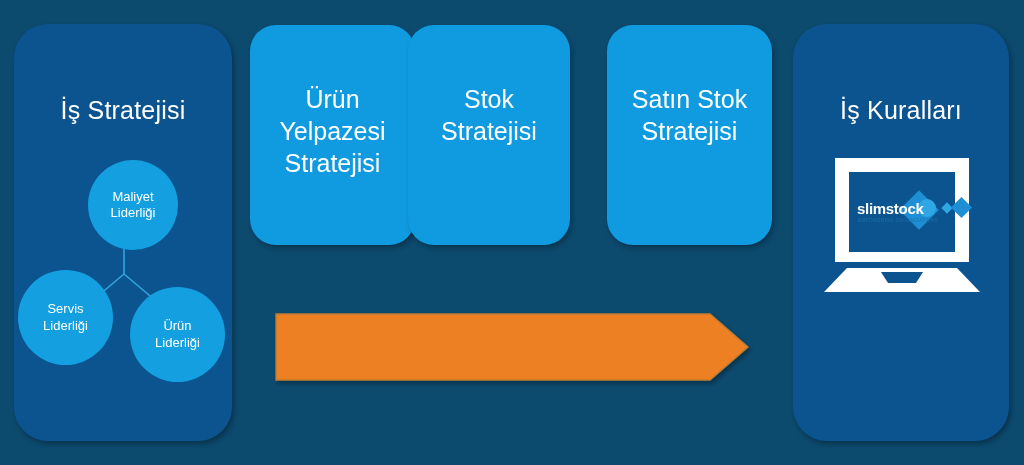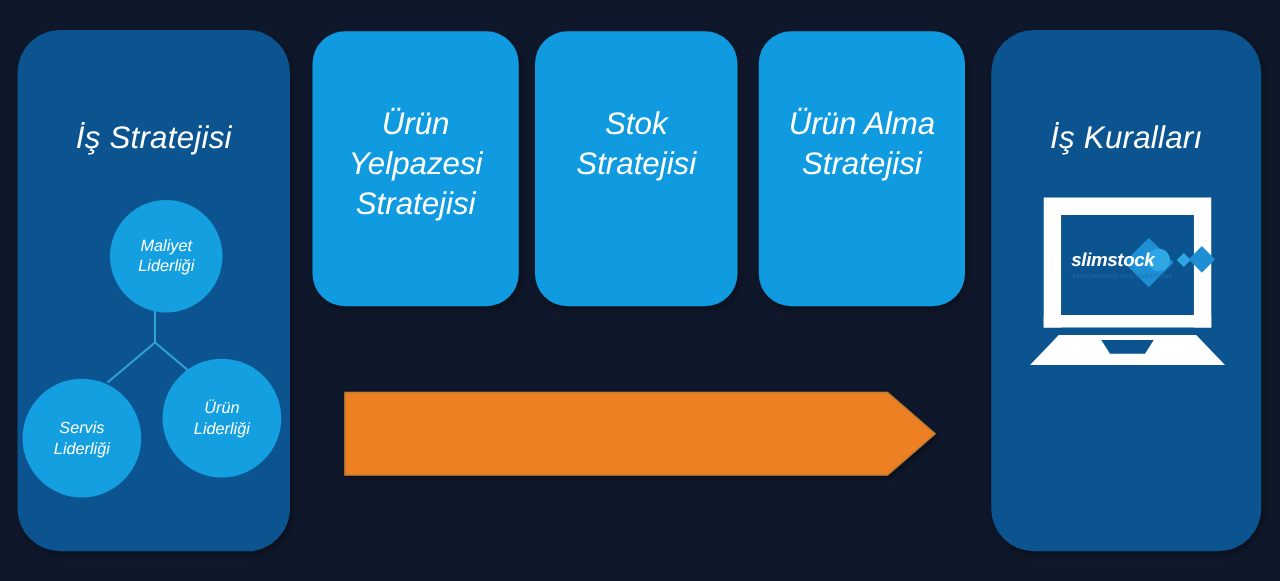--- a/index.html
+++ b/index.html
@@ -7,23 +7,22 @@
     padding: 0;
     background: #ffffff;
   }
   body {
     font-family: "Liberation Sans", sans-serif;
   }
   #canvas {
     position: relative;
     width: 1024px;
     height: 465px;
-    background: #0f172a;
+    background: #0c4a6e;
     overflow: hidden;
-    font-style: italic;
   }
 
   
   .panel-dark {
     position: absolute;
     background: #0B5490;
     border-radius: 34px;
     box-shadow: 2px 3px 5px rgba(0,0,0,0.30);
     overflow: hidden;
   }
@@ -133,44 +132,44 @@
       <path d="M 110 200 L 110 250" stroke="#3AB2E8" stroke-width="1.6" fill="none" opacity="0.85"></path>
       <path d="M 110 250 L 72 282" stroke="#3AB2E8" stroke-width="1.6" fill="none" opacity="0.85"></path>
       <path d="M 110 250 L 148 282" stroke="#3AB2E8" stroke-width="1.6" fill="none" opacity="0.85"></path>
     </svg>
 
     <div class="circle" style="left:74px; top:136px; width:90px; height:90px;">
       <span class="circle-label">Maliyet
 Liderliği</span>
     </div>
 
-    <div class="circle" style="left:4px; top:279px; width:95px; height:95px;">
+    <div class="circle" style="left:4px; top:246px; width:95px; height:95px;">
       <span class="circle-label">Servis
 Liderliği</span>
     </div>
 
     <div class="circle" style="left:116px; top:263px; width:95px; height:95px;">
       <span class="circle-label">Ürün
 Liderliği</span>
     </div>
   </div>
 
   <div class="box-light" style="left:250px; top:25px; width:165px; height:220px;">
     <span class="box-label">Ürün
 Yelpazesi
 Stratejisi</span>
   </div>
 
-  <div class="box-light" style="left:428px; top:25px; width:162px; height:220px;">
+  <div class="box-light" style="left:408px; top:25px; width:162px; height:220px;">
     <span class="box-label">Stok
 Stratejisi</span>
   </div>
 
   <div class="box-light" style="left:607px; top:25px; width:165px; height:220px;">
-    <span class="box-label">Ürün Alma
+    <span class="box-label">Satın Stok
 Stratejisi</span>
   </div>
 
   <div class="arrow-wrap" style="left:270px; top:308px; width:484px; height:78px;">
     <svg width="484" height="78">
       <defs>
         <filter id="arrowShadow" x="-10%" y="-10%" width="130%" height="140%">
           <feDropShadow dx="2" dy="3" stdDeviation="2.2" flood-color="#000000" flood-opacity="0.32"></feDropShadow>
         </filter>
       </defs>

